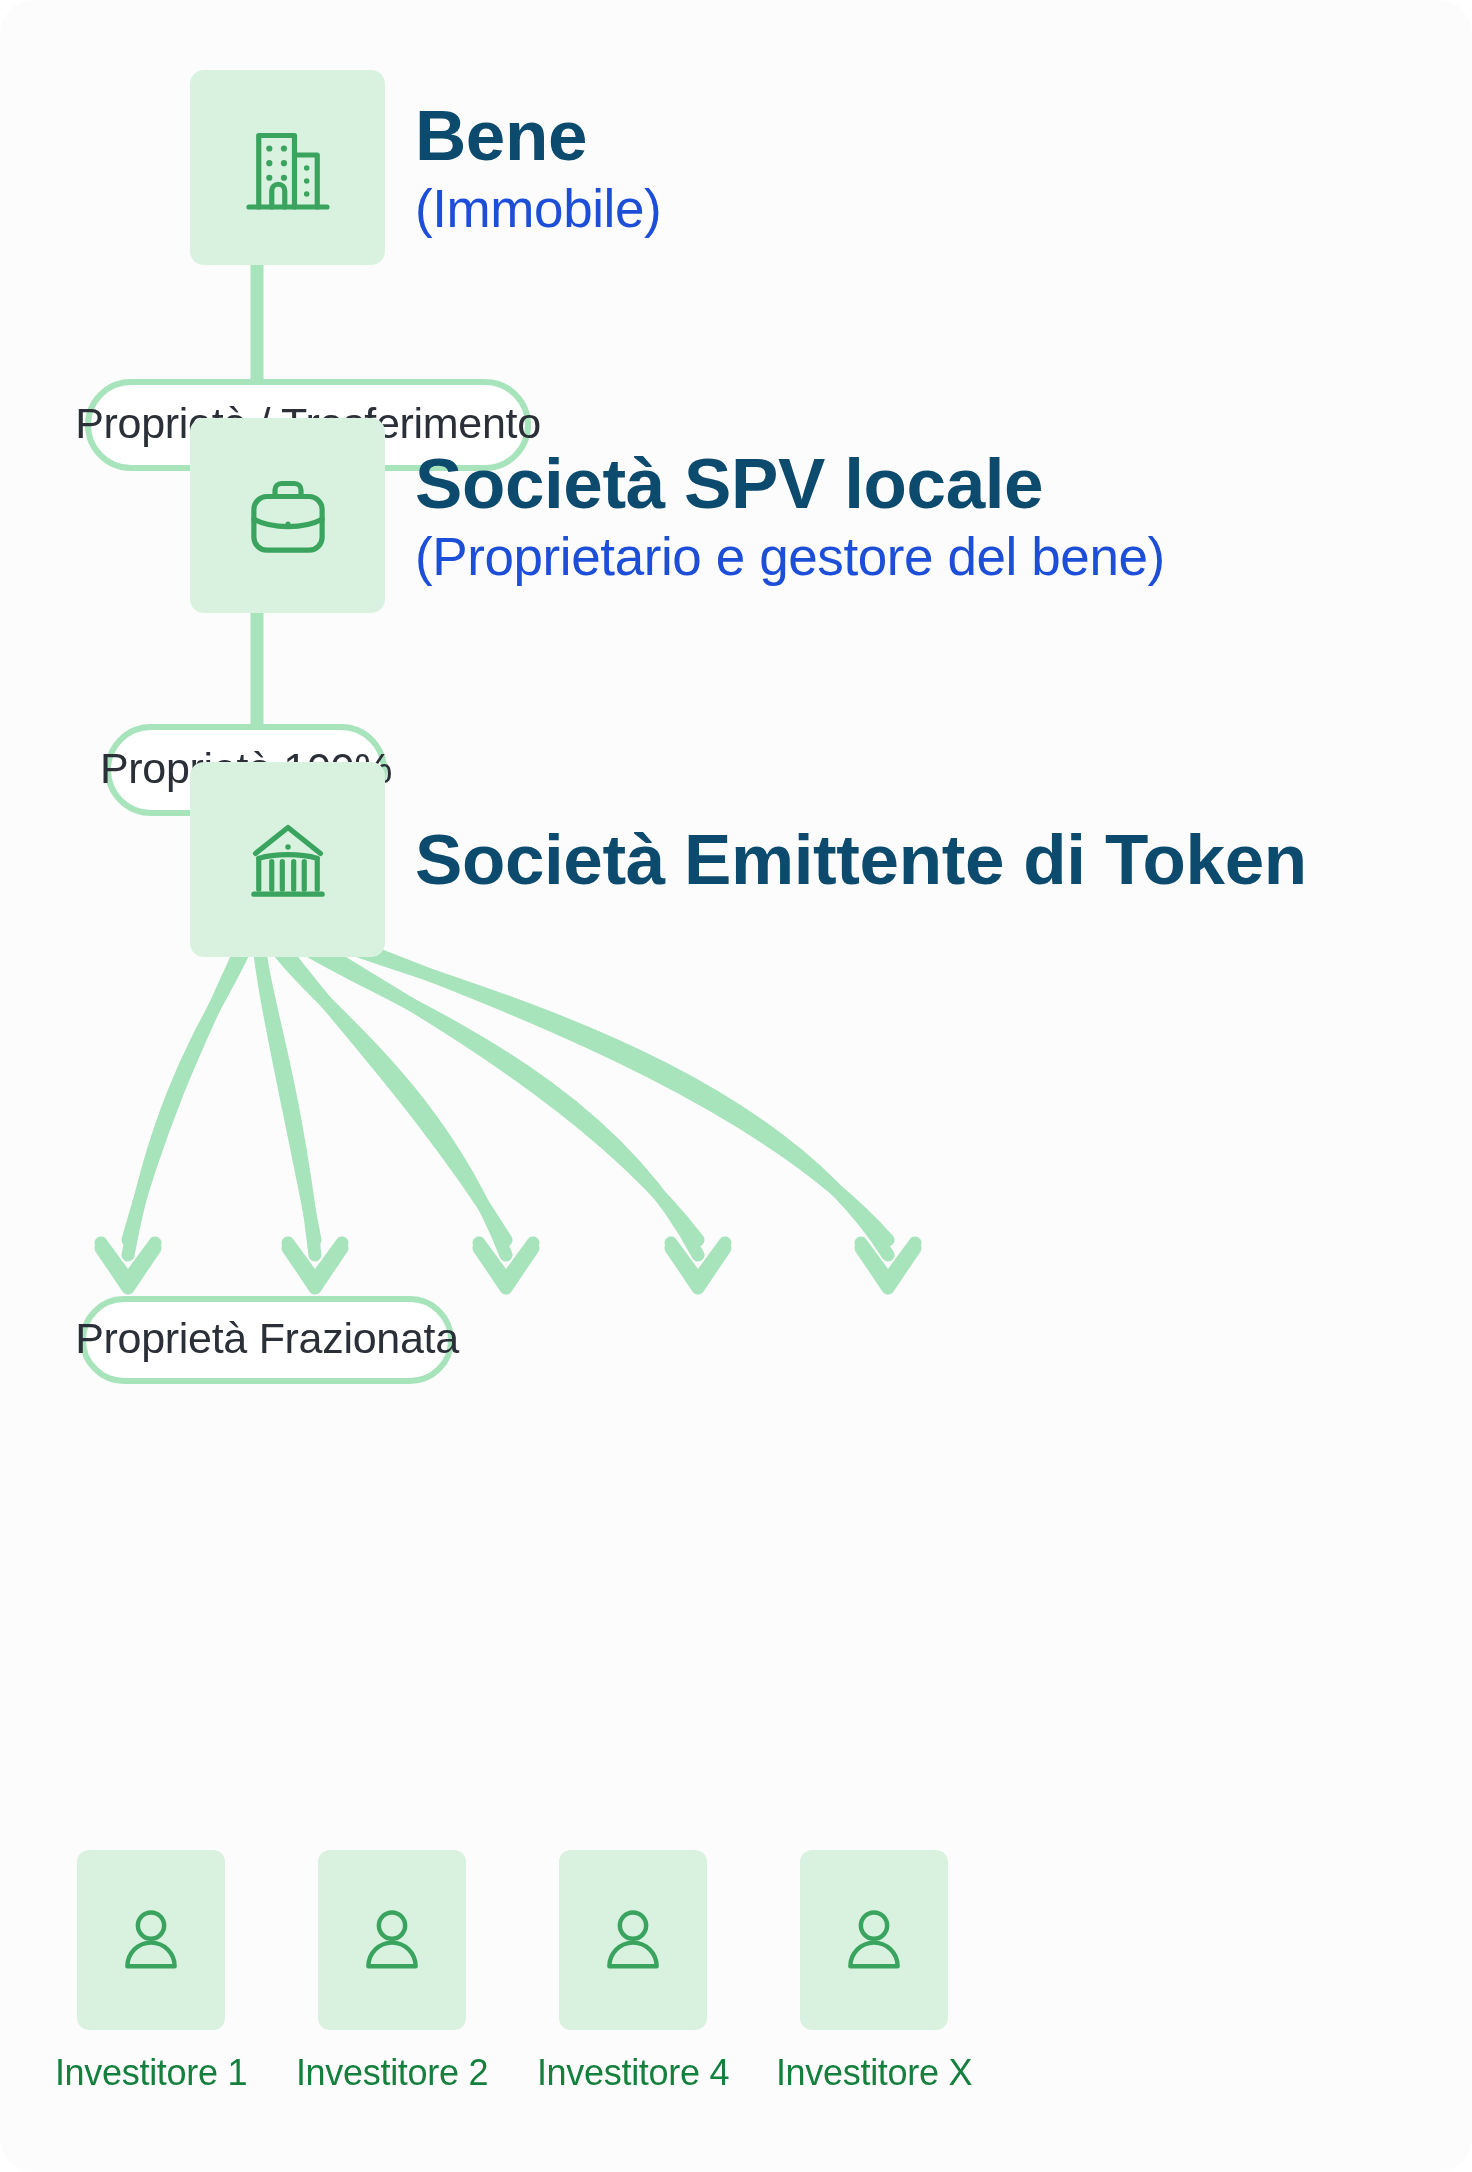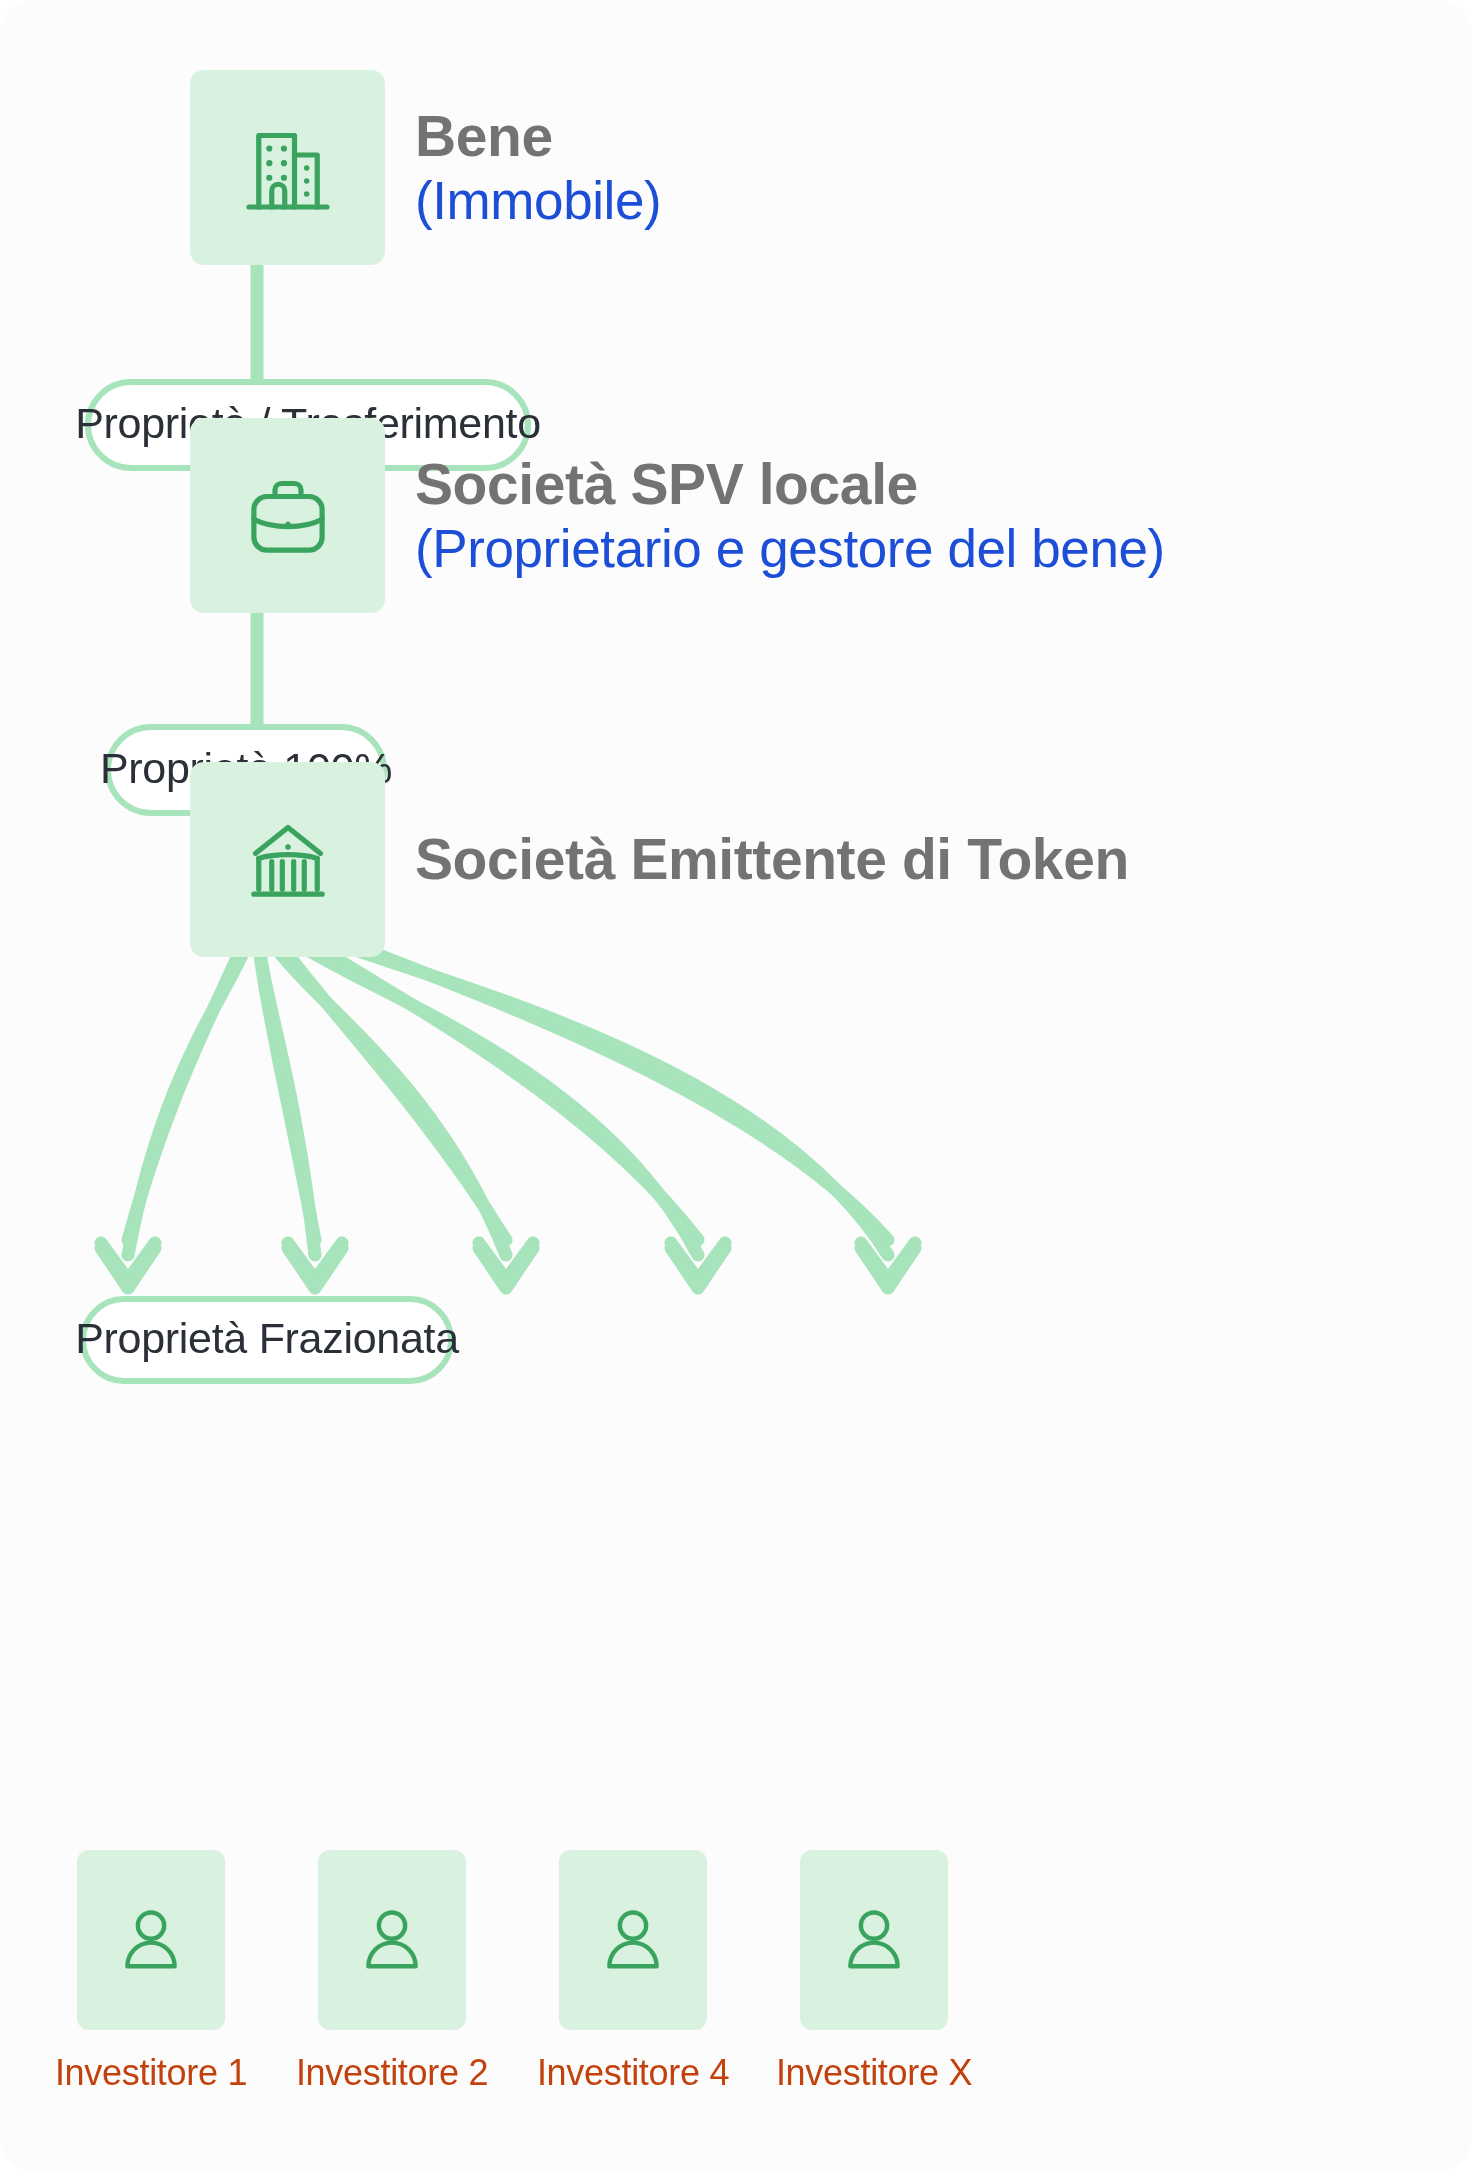--- a/index.html
+++ b/index.html
@@ -49,22 +49,22 @@
     display: block;
   }
   .node-text {
     display: flex;
     flex-direction: column;
     justify-content: center;
     line-height: 1.18;
     white-space: nowrap;
   }
   .node-title {
-    color: #737373;
-    font-size: 57px;
+    color: #0c4a6e;
+    font-size: 71px;
     font-weight: bold;
     letter-spacing: -0.4px;
   }
   .node-sub {
     color: #1d4ed8;
     font-size: 53px;
     font-weight: normal;
     letter-spacing: -0.4px;
   }
 
@@ -110,21 +110,21 @@
     align-items: center;
     justify-content: center;
   }
   .investor-box svg {
     width: 84px;
     height: 84px;
     display: block;
   }
   .investor-label {
     margin-top: 22px;
-    color: #c2410c;
+    color: #15803d;
     font-size: 36px;
     letter-spacing: -0.3px;
     white-space: nowrap;
   }
 </style>
 </head>
 <body>
 
 <div id="canvas">
 

